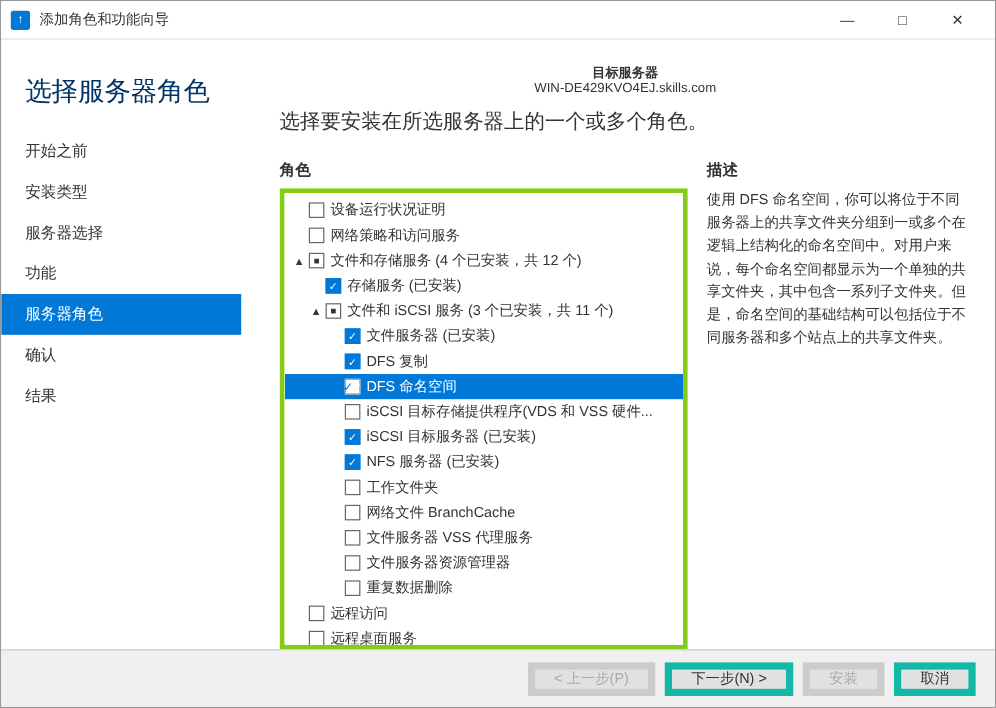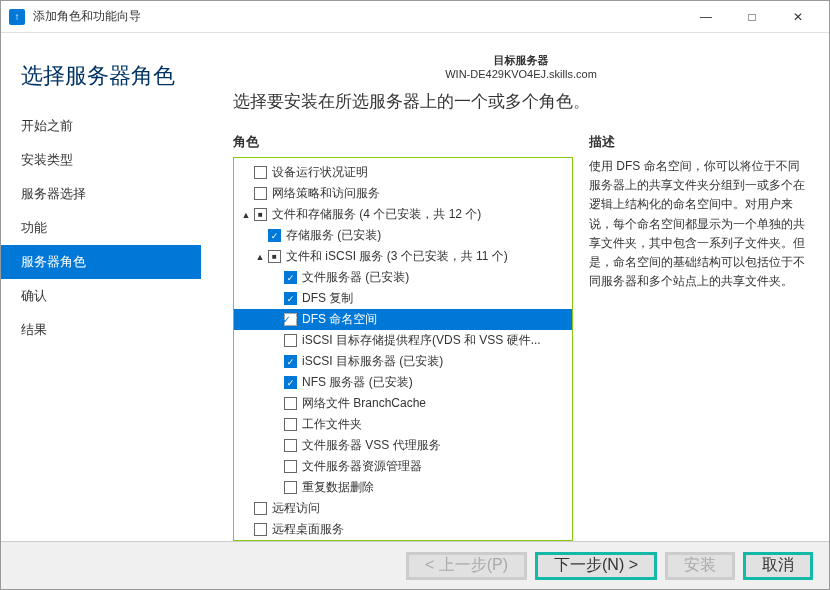--- a/index.html
+++ b/index.html
@@ -138,21 +138,21 @@
       display: flex;
       flex-direction: column;
     }
     .roles-label {
       font-size: 13px;
       font-weight: bold;
       color: #333;
       margin-bottom: 6px;
     }
     .roles-list-container {
-      border: 1px solid #84cc16;
+      border: 4px solid #84cc16;
       flex: 1;
       overflow-y: auto;
       background: #fff;
       position: relative;
     }
     .roles-list {
       list-style: none;
       padding: 4px 0;
     }
     .role-item {
@@ -224,23 +224,23 @@
       height: 48px;
       display: flex;
       align-items: center;
       justify-content: flex-end;
       padding: 0 16px;
       gap: 8px;
     }
     .btn {
       height: 28px;
       padding: 0 16px;
-      border: 3px solid #14b8a6;
+      border: 6px solid #14b8a6;
       background: #e1e1e1;
-      font-size: 16px;
+      font-size: 12px;
       cursor: pointer;
       color: #333;
       font-family: inherit;
       display: flex;
       align-items: center;
       gap: 4px;
     }
     .btn.primary {
       background: #e1e1e1;
     }
@@ -365,27 +365,27 @@
 
               <li class="role-item indent2">
                 <span class="expand-icon">&nbsp;</span>
                 <span class="checkbox checked"></span>
                 <span>NFS 服务器 (已安装)</span>
               </li>
 
               <li class="role-item indent2">
                 <span class="expand-icon">&nbsp;</span>
                 <span class="checkbox"></span>
+                <span>工作文件夹</span>
+              </li>
+
+              <li class="role-item indent2">
+                <span class="expand-icon">&nbsp;</span>
+                <span class="checkbox"></span>
                 <span>网络文件 BranchCache</span>
-              </li>
-
-              <li class="role-item indent2">
-                <span class="expand-icon">&nbsp;</span>
-                <span class="checkbox"></span>
-                <span>工作文件夹</span>
               </li>
 
               <li class="role-item indent2">
                 <span class="expand-icon">&nbsp;</span>
                 <span class="checkbox"></span>
                 <span>文件服务器 VSS 代理服务</span>
               </li>
 
               <li class="role-item indent2">
                 <span class="expand-icon">&nbsp;</span>

